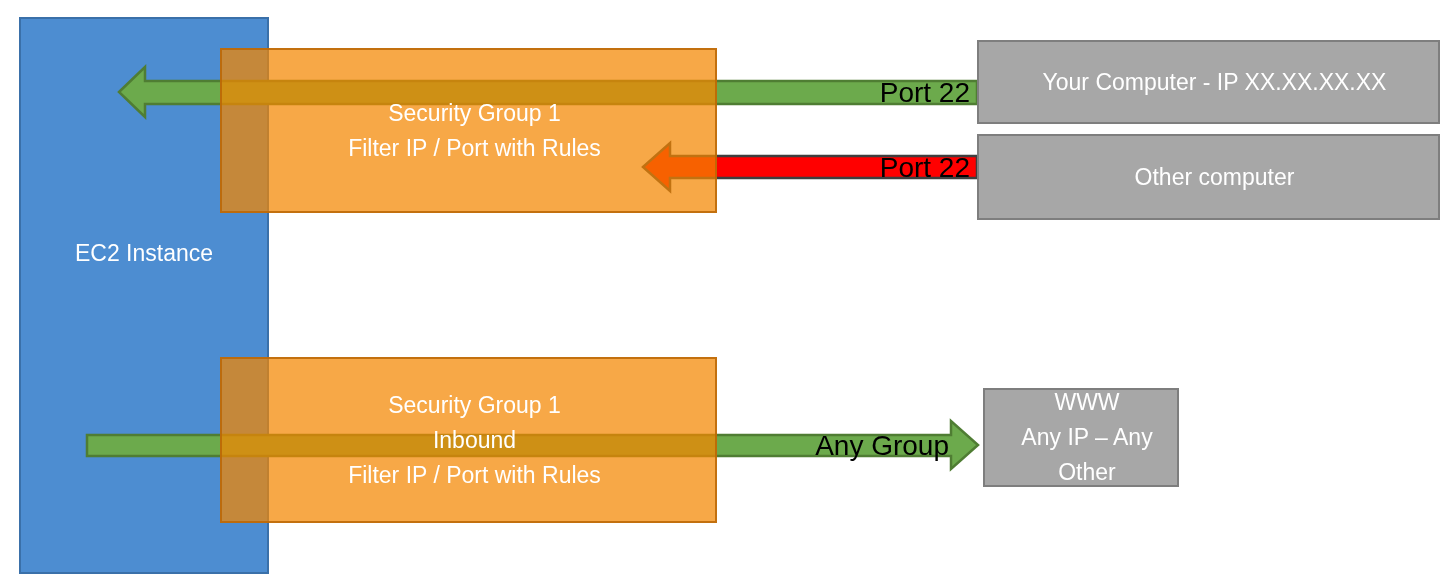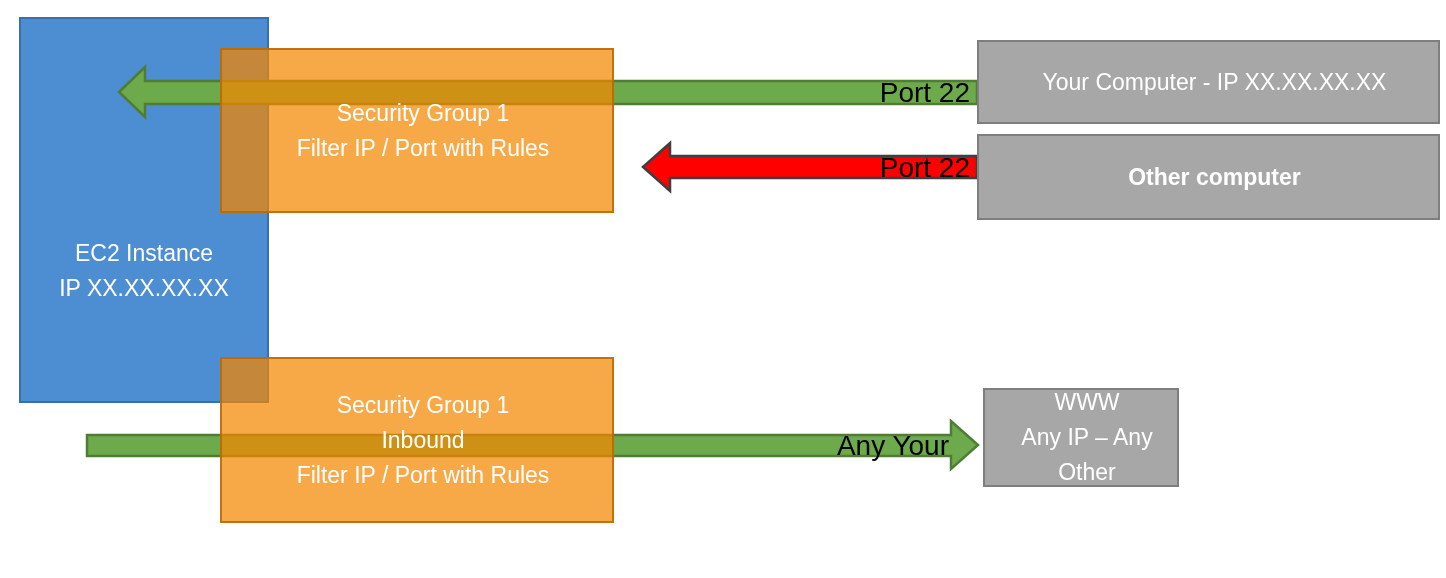--- a/index.html
+++ b/index.html
@@ -6,68 +6,67 @@
   .canvas{
     position:relative;width:1446px;height:578px;background:#ffffff;overflow:hidden;
     font-family:"Liberation Sans",sans-serif;color:#ffffff;
   }
   .box{position:absolute;box-sizing:border-box;display:flex;flex-direction:column;
        justify-content:center;align-items:center;text-align:center;padding-left:12px;}
   .line{width:100%;}
 
   
   .ec2{
-    left:19px;top:17px;width:250px;height:386px;
+    left:19px;top:17px;width:250px;height:557px;
     background:var(--blue_fill);border:2px solid var(--blue_border);
     z-index:1;font-size:23px;line-height:35px;
     justify-content:flex-start;
   }
   .ec2 .stack{position:absolute;left:0;right:0;top:217px;}
 
   
   .arrows{position:absolute;left:0;top:0;z-index:2;}
   .arrow-green{fill:var(--green_fill);stroke:var(--green_border);stroke-width:2.5;}
   .arrow-red{fill:var(--red_fill);stroke:var(--red_border);stroke-width:2.5;}
 
   
   .sg{
-    left:220px;width:394px;
+    left:220px;width:497px;
     background:var(--orange_fill);border:2px solid var(--orange_border);
     z-index:3;font-size:23px;line-height:35px;
   }
   .sg-in{top:48px;height:165px;}
   .sg-out{top:357px;height:166px;}
 
   
   .gray{
     background:var(--gray_fill);border:2px solid var(--gray_border);
     z-index:3;font-size:23px;
   }
   .yourpc{left:977px;top:40px;width:463px;height:84px;line-height:30px;}
-  .otherpc{left:977px;top:134px;width:463px;height:86px;line-height:30px;font-weight:bold;}
+  .otherpc{left:977px;top:134px;width:463px;height:86px;line-height:30px;}
   .www{left:983px;top:388px;width:196px;height:99px;line-height:35px;}
 
   
   .flow-label{
     position:absolute;z-index:4;font-size:28px;line-height:30px;
     color:#000000;text-align:right;white-space:nowrap;
   }
   .lbl-in-ok{top:78px;right:476px;}
   .lbl-in-no{top:153px;right:476px;}
   .lbl-out{top:431px;right:497px;}
 </style>
 </head>
 <body>
 
 <div class="canvas">
 
   <div class="box ec2">
     <div class="stack">
       <div class="line">EC2 Instance</div>
-      <div class="line">IP XX.XX.XX.XX</div>
     </div>
   </div>
 
   <svg class="arrows" width="1446" height="578" viewBox="0 0 1446 578">
     <polygon class="arrow-green" points="119,92 145,67 145,81 977,81 977,104 145,104 145,117"></polygon>
     <polygon class="arrow-red" points="643,167 670,143 670,156 977,156 977,178 670,178 670,191"></polygon>
     <polygon class="arrow-green" points="87,435 951,435 951,421 978,445 951,469 951,456 87,456"></polygon>
   </svg>
 
   <div class="box sg sg-in">
@@ -89,15 +88,15 @@
     <div class="line">Other computer</div>
   </div>
 
   <div class="box gray www">
     <div class="line">WWW</div>
     <div class="line">Any IP – Any Other</div>
   </div>
 
   <div class="flow-label lbl-in-ok">Port 22</div>
   <div class="flow-label lbl-in-no">Port 22</div>
-  <div class="flow-label lbl-out">Any Your</div>
+  <div class="flow-label lbl-out">Any Group</div>
 
 </div>
 
 </body></html>

